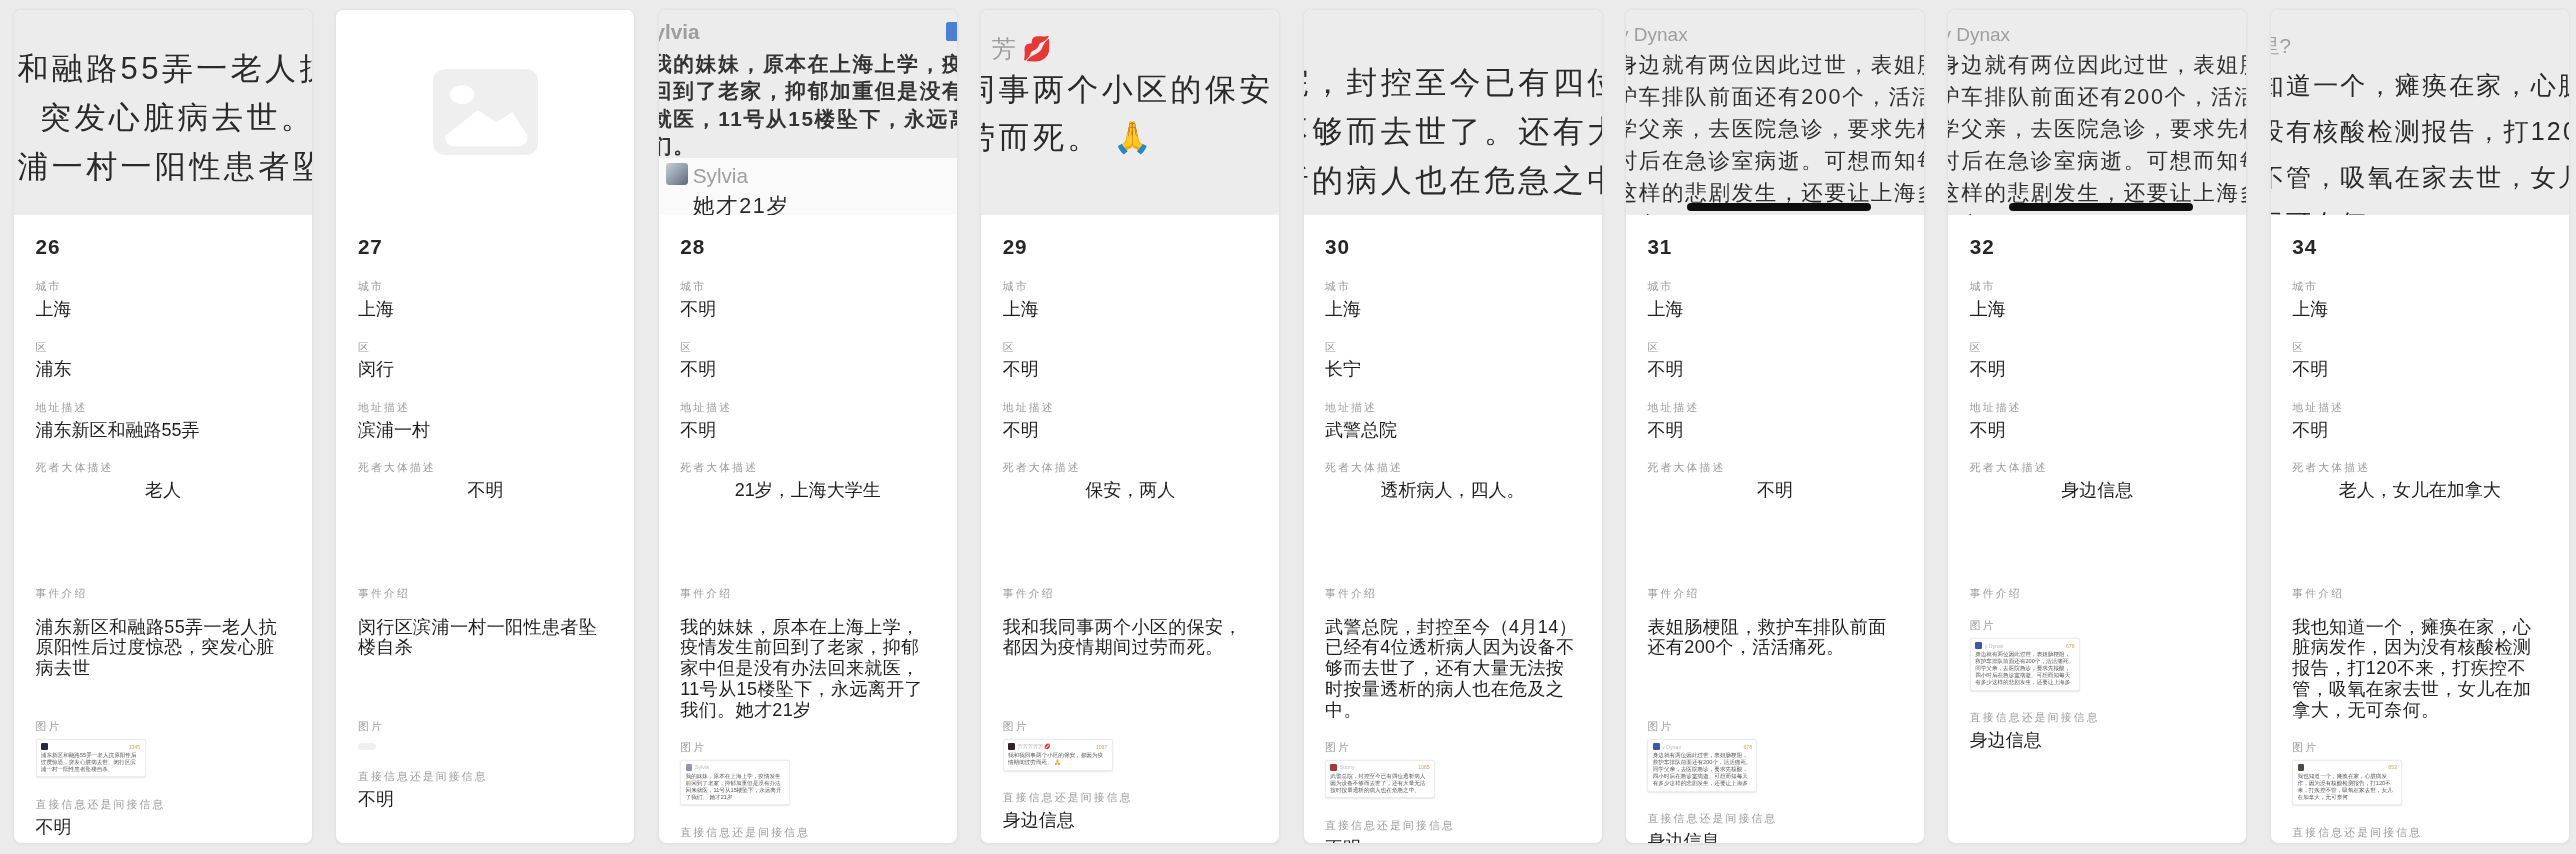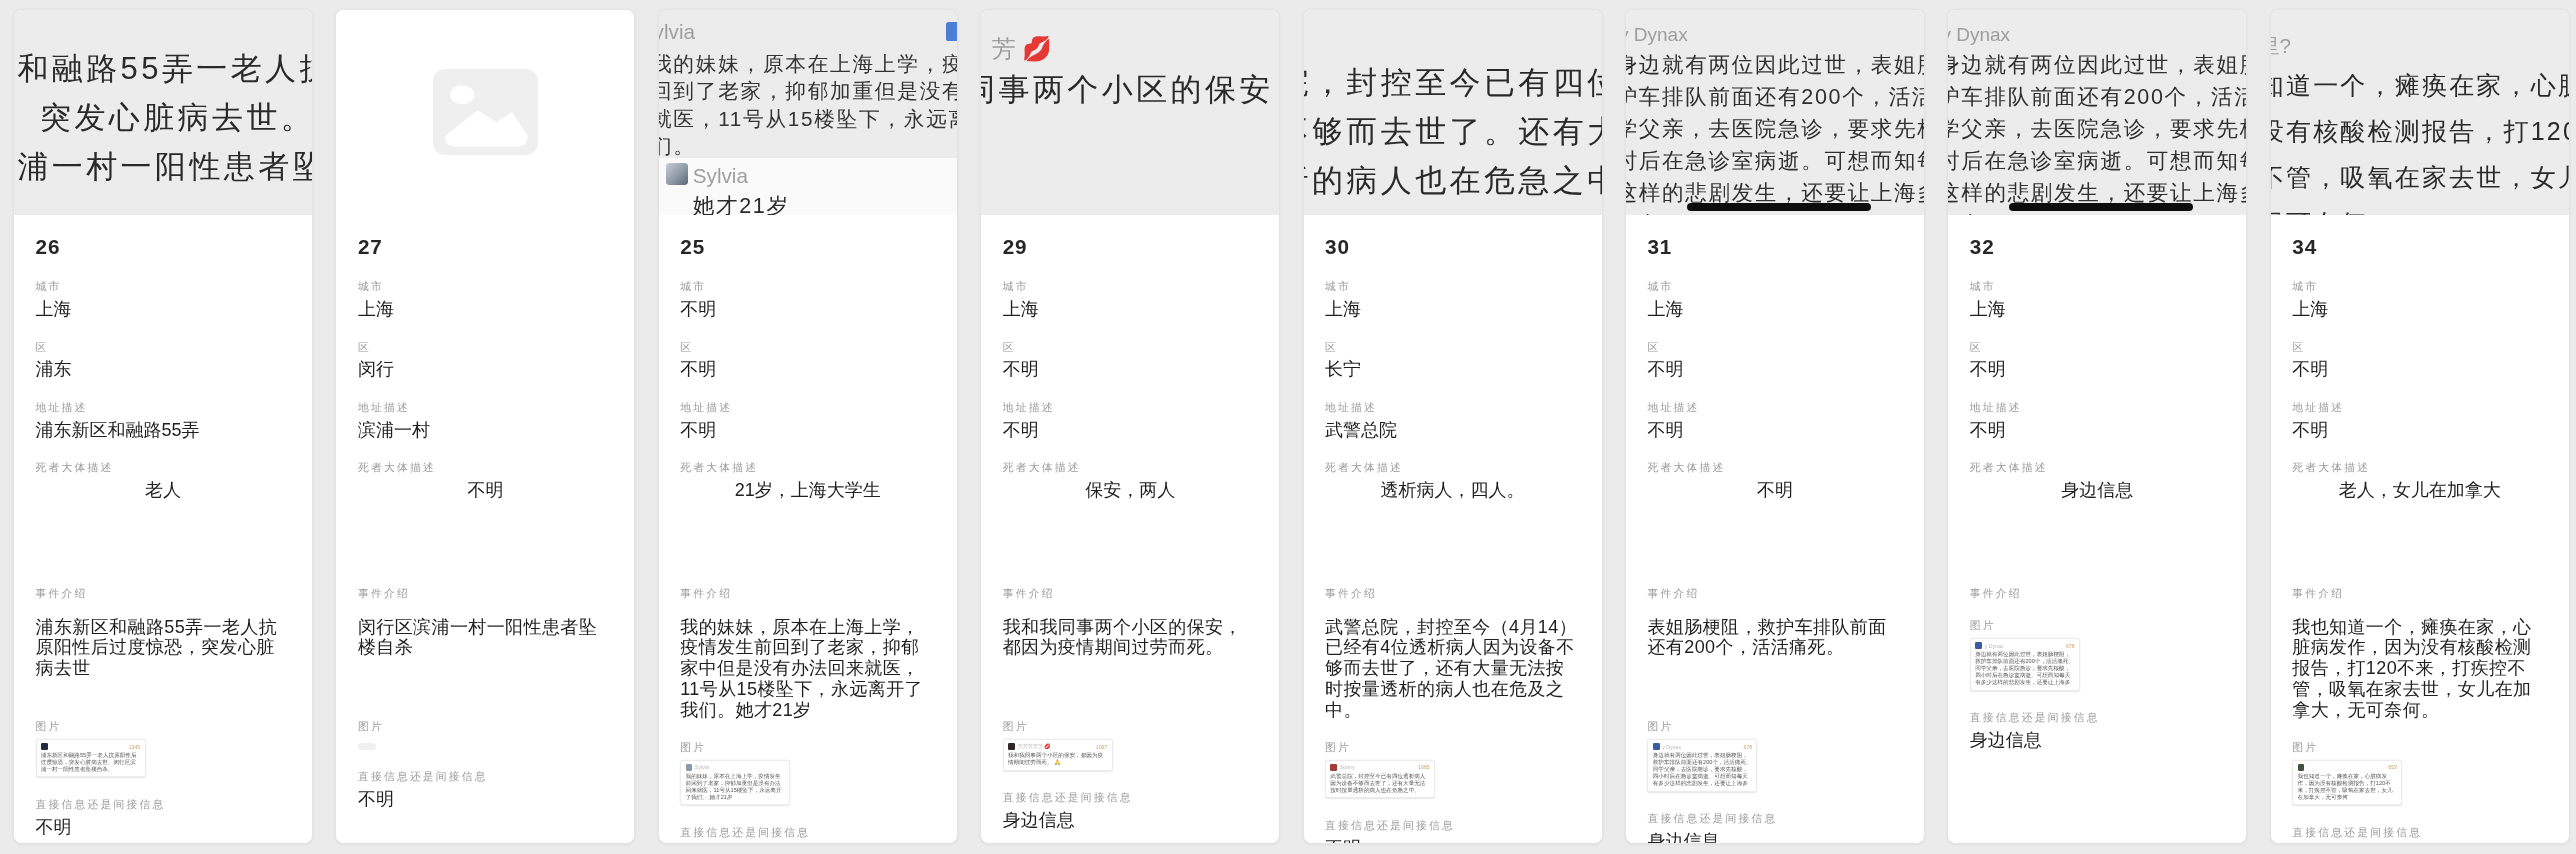--- a/index.html
+++ b/index.html
@@ -21,21 +21,21 @@
   .cov-in{position:absolute;}
   .cl{white-space:nowrap;color:#2a2a2a;}
   .cov-head{white-space:nowrap;color:#9e9e9e;}
   
   .t1 .cov-in{left:-31px;top:34px;width:448px;}
   .t1 .cl{font-size:31px;letter-spacing:3.4px;line-height:49px;}
   .t1 .cl.ind{padding-left:57px;}
   
   .ph-wrap{position:absolute;left:0;top:0;right:0;bottom:0;display:flex;align-items:center;justify-content:center;}
   
-  .c3top{position:relative;height:148px;background:#ececec;overflow:hidden;}
+  .c3top{position:relative;height:148px;background:#ececec;overflow:hidden;font-weight:bold;}
   .c3head{position:absolute;left:-5.2px;top:10.3px;font-size:20.7px;color:#9e9e9e;}
   .c3badge{position:absolute;right:-2.6px;top:12px;width:13.8px;height:19px;background:#4a7fd4;border-radius:2.6px;}
   .c3lines{position:absolute;left:-7.8px;top:40px;width:362px;}
   .c3lines .cl{font-size:20.7px;letter-spacing:1.7px;line-height:27.6px;color:#333;}
   .c3foot{position:relative;height:57px;background:#fafafa;}
   .c3av{position:absolute;left:6.9px;top:5.2px;width:22.4px;height:22.4px;border-radius:3.4px;
         background:linear-gradient(135deg,#c9cdd4 0%,#8e99a8 55%,#5d6876 100%);}
   .c3name{position:absolute;left:34px;top:6.9px;font-size:20.7px;color:#9e9e9e;}
   .c3cap{position:absolute;left:34px;top:33px;font-size:21.5px;color:#2a2a2a;letter-spacing:1.7px;}
   
@@ -185,21 +185,21 @@
           <div class="cl">们。</div>
         </div>
       </div>
       <div class="c3foot">
         <span class="c3av"></span>
         <span class="c3name">Sylvia</span>
         <div class="c3cap">她才21岁</div>
       </div>
     </div>
     <div class="cbody">
-      <div class="num">25</div>
+      <div class="num">28</div>
       <div class="f">
           <div class="lab">城市</div>
           <div class="val">不明</div>
         </div>
       <div class="f">
           <div class="lab">区</div>
           <div class="val">不明</div>
         </div>
       <div class="f">
           <div class="lab">地址描述</div>
@@ -231,20 +231,21 @@
           <div class="val">身边信息</div>
         </div>
     </div>
   </article>
 
   <article class="card">
     <div class="cover t4">
       <div class="cov-in">
         <div class="cov-head">芳 💋</div>
         <div class="cl">同事两个小区的保安，</div>
+        <div class="cl">劳而死。 🙏</div>
       </div>
     </div>
     <div class="cbody">
       <div class="num">29</div>
       <div class="f">
           <div class="lab">城市</div>
           <div class="val">上海</div>
         </div>
       <div class="f">
           <div class="lab">区</div>

